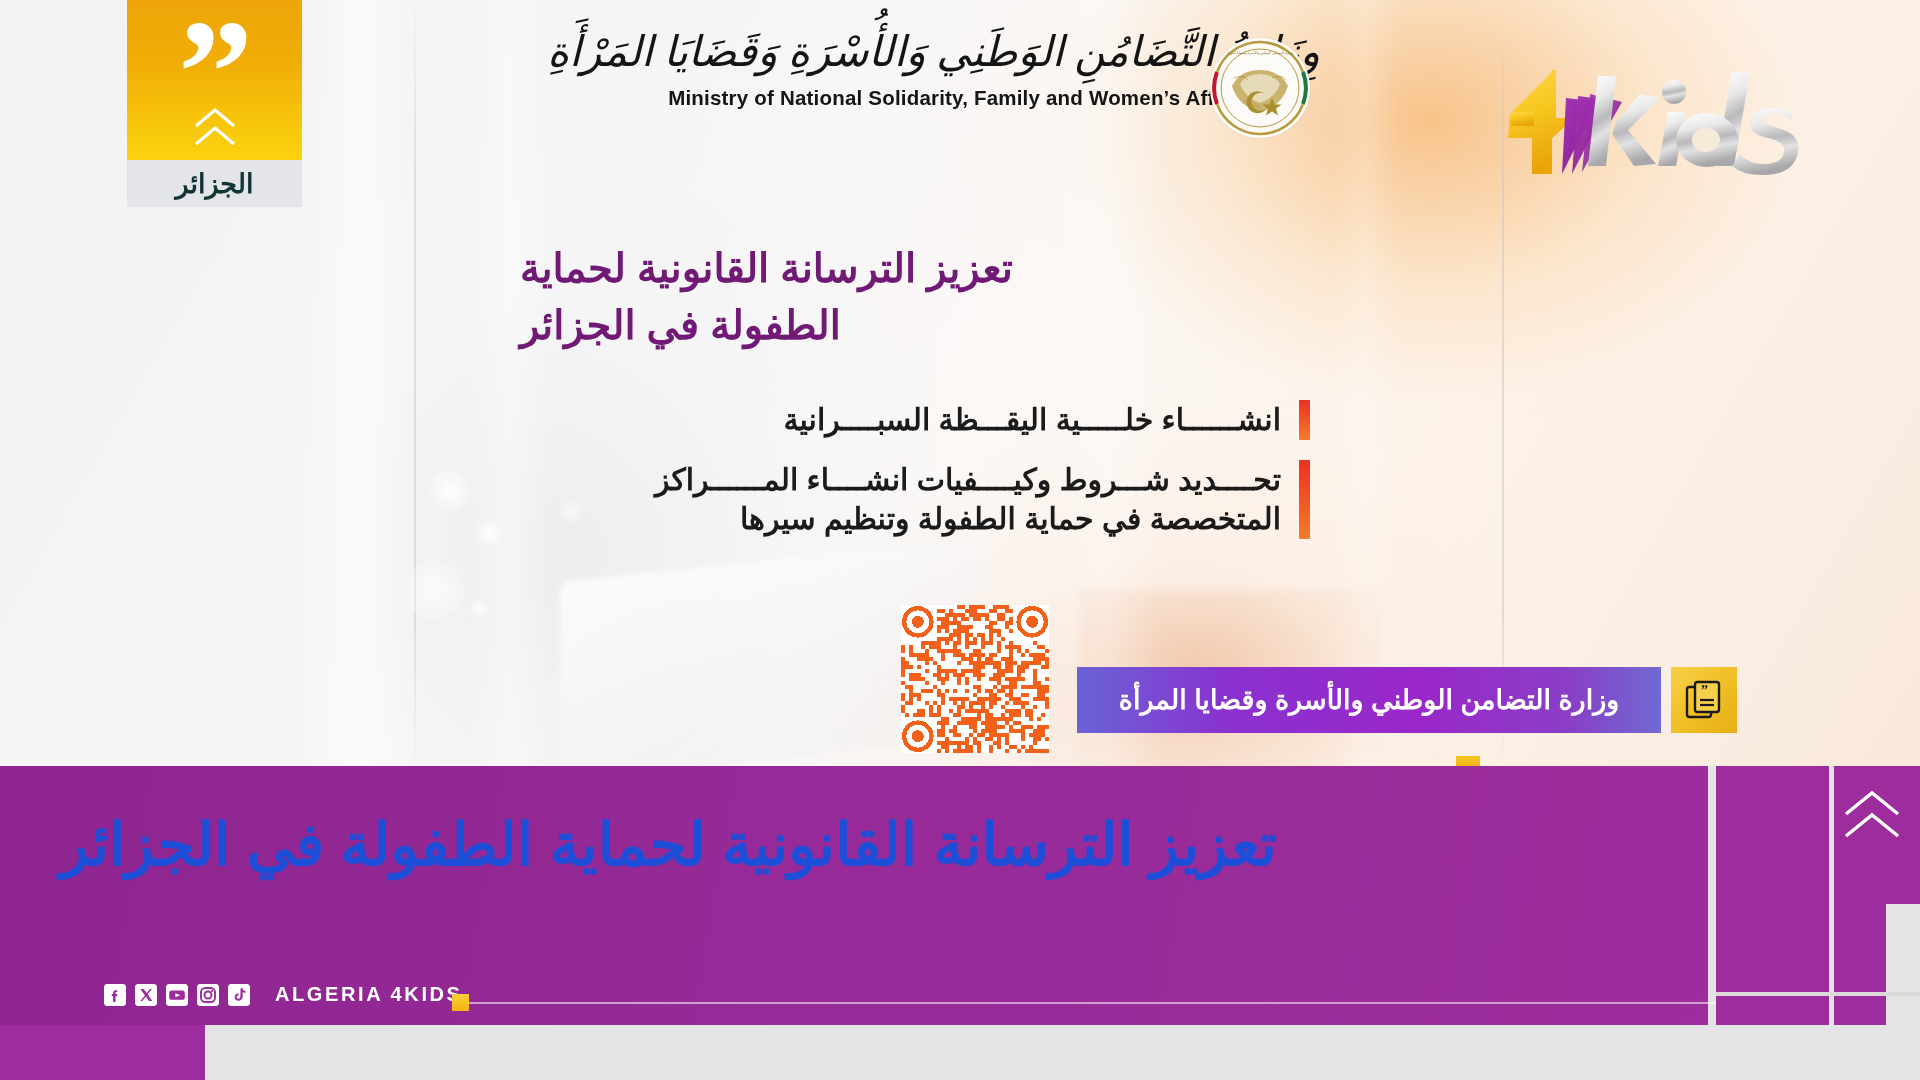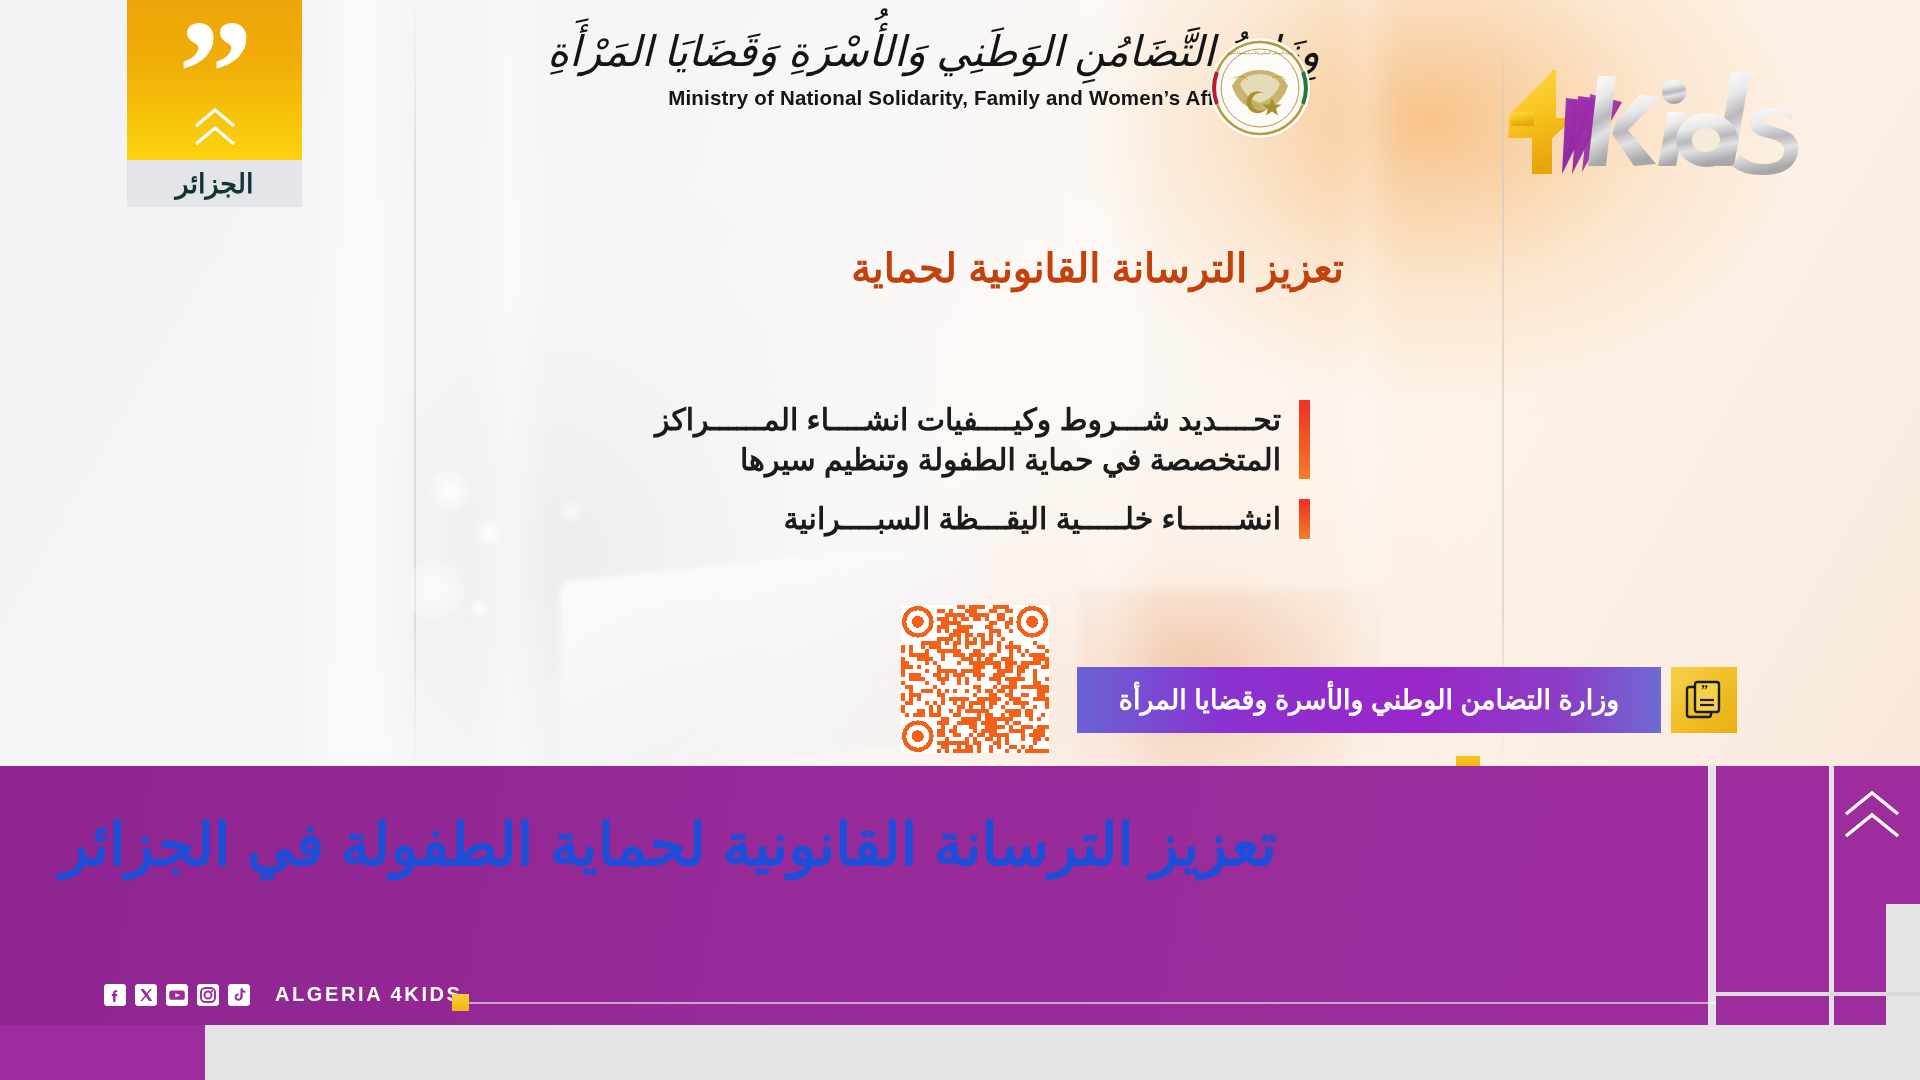--- a/index.html
+++ b/index.html
@@ -139,24 +139,24 @@
 
   
   .kids-logo {
     position: absolute; left: 1482px; top: 58px;
     width: 320px; height: 140px;
   }
   .kids-logo svg { display: block; }
 
   
   .headline-orange {
-    position: absolute; left: 504px; top: 240px;
+    position: absolute; left: 520px; top: 240px;
     width: 840px;
-    direction: rtl; text-align: right;
-    color: #c2410c;
+    direction: rtl; text-align: left;
+    color: #701a75;
     font-size: 40px; font-weight: 700; line-height: 1.42;
     text-shadow: 0 1px 1px rgba(255,255,255,0.6);
   }
 
   
   .bullets {
     position: absolute; right: 610px; top: 400px;
     width: 710px;
     direction: rtl;
   }
@@ -405,30 +405,31 @@
       <path d="M250 14 L268 14 L252 108 L234 108 Z" fill="url(#gs)"></path>
       <ellipse cx="225" cy="82" rx="31" ry="27" fill="url(#gs)"></ellipse>
       <ellipse cx="224" cy="82" rx="14" ry="12" fill="#f6ead9"></ellipse>
 
       <path d="M312 58 Q300 48 286 50 Q268 53 268 66 Q268 76 286 80 Q304 84 302 94 Q300 106 282 106 Q266 106 258 96 L250 108 Q262 118 284 117 Q312 116 316 94 Q319 76 296 70 Q280 66 281 60 Q282 54 294 55 Q303 56 308 62 Z" fill="url(#gs)"></path>
     </svg>
   </div>
 
   <div class="headline-orange">
     <div>تعزيز الترسانة القانونية لحماية</div>
+    <div>الطفولة في الجزائر</div>
   </div>
 
   <div class="bullets">
     <div class="bullet">
       <div class="bullet-bar"></div>
-      <div class="bullet-text">تحــــديد شـــروط وكيــــفيات انشــــاء المــــــراكز المتخصصة في حماية الطفولة وتنظيم سيرها</div>
+      <div class="bullet-text">انشــــــاء خلـــــية اليقـــظة السبــــرانية</div>
     </div>
     <div class="bullet">
       <div class="bullet-bar"></div>
-      <div class="bullet-text">انشــــــاء خلـــــية اليقـــظة السبــــرانية</div>
+      <div class="bullet-text">تحــــديد شـــروط وكيــــفيات انشــــاء المــــــراكز المتخصصة في حماية الطفولة وتنظيم سيرها</div>
     </div>
   </div>
 
   <div class="qr">
     <svg id="qr-svg" width="148" height="148" viewBox="0 0 37 37" shape-rendering="crispEdges">
         <g fill="#f3601a">
           <rect x="14" y="0" width="1" height="1"></rect>
           <rect x="15" y="0" width="1" height="1"></rect>
           <rect x="17" y="0" width="1" height="1"></rect>
           <rect x="18" y="0" width="1" height="1"></rect>

